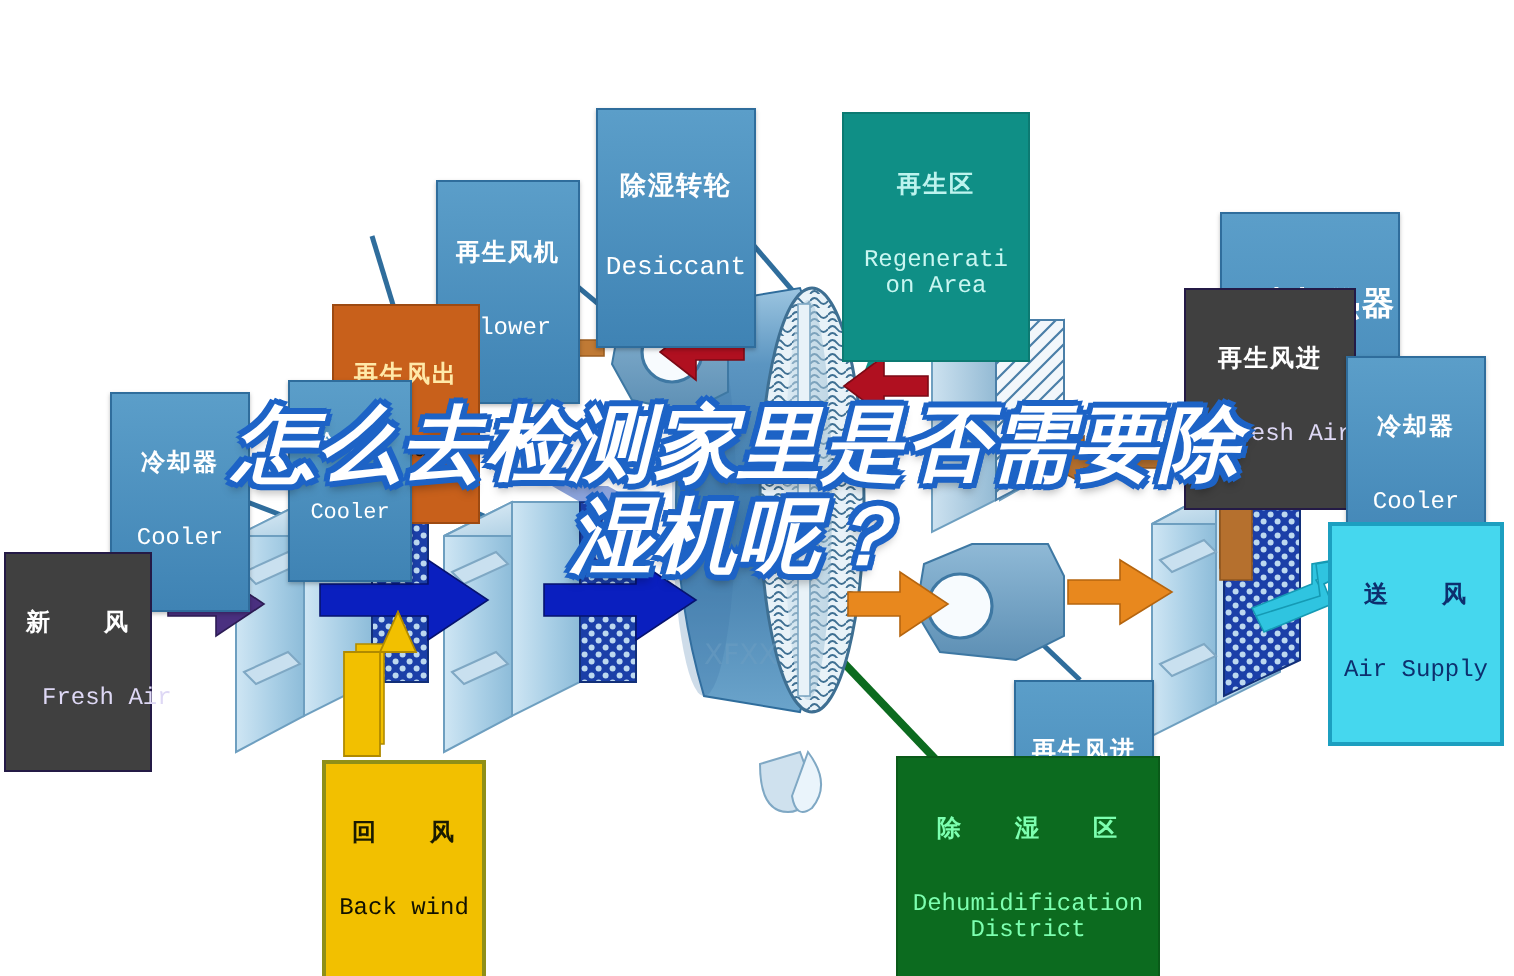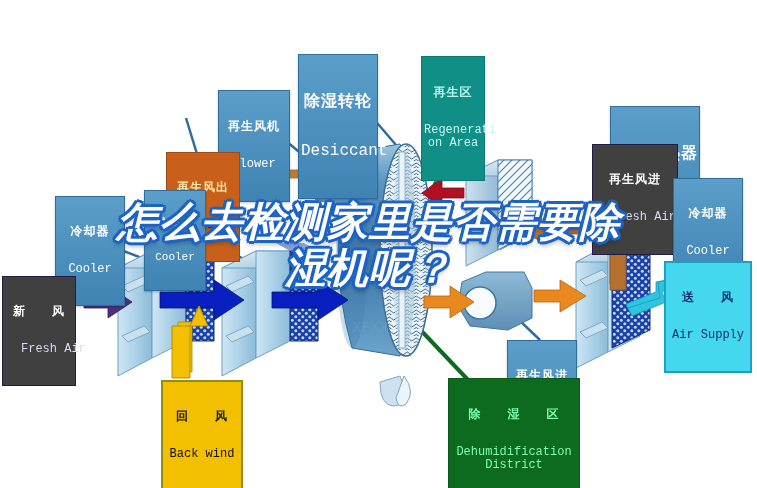--- a/index.html
+++ b/index.html
@@ -246,31 +246,31 @@
     <g>
       <path d="M534,290 L560,290 L560,280 L586,296 L560,312 L560,302 L534,302 Z" fill="#e8881e" stroke="#b5650f" stroke-width=".8"></path>
     </g>
 
     <g>
       <path d="M626,304 L656,292 L656,282 L690,276 L658,290 L664,300 L630,312 Z" fill="#2fc4e0" stroke="#159ab4" stroke-width=".8"></path>
       <path d="M628,308 L660,298 L658,282 L694,276 L662,292 L666,302 L632,316 Z" fill="#2fc4e0" stroke="#159ab4" stroke-width=".8"></path>
     </g>
   </svg>
 
-  <div class="lbl cbox" style="left:298px;top:54px;width:80px;padding:4px 2px 5px;font-size:16px;">
+  <div class="lbl cbox" style="left:298px;top:54px;width:80px;padding:4px 2px 5px;font-size:13px;">
     <span class="cn">除湿转轮</span>
     <span class="en">Desiccant</span>
   </div>
 
   <div class="lbl cbox" style="left:218px;top:90px;width:72px;padding:4px 2px 5px;font-size:12px;">
     <span class="cn">再生风机</span>
     <span class="en">Blower</span>
   </div>
 
-  <div class="lbl tbox" style="left:421px;top:56px;width:64px;padding:4px 2px 6px;font-size:12px;">
+  <div class="lbl tbox" style="left:421px;top:56px;width:94px;padding:4px 2px 6px;font-size:12px;">
     <span class="cn">再生区</span>
     <span class="en">Regenerati
 on Area</span>
   </div>
 
   <div class="lbl cbox" style="left:610px;top:88px;width:90px;padding:4px 2px 5px;font-size:16px;margin-top:18px;">
     <span class="cn">再生加热器</span>
     <span class="en">heater</span>
   </div>
 

